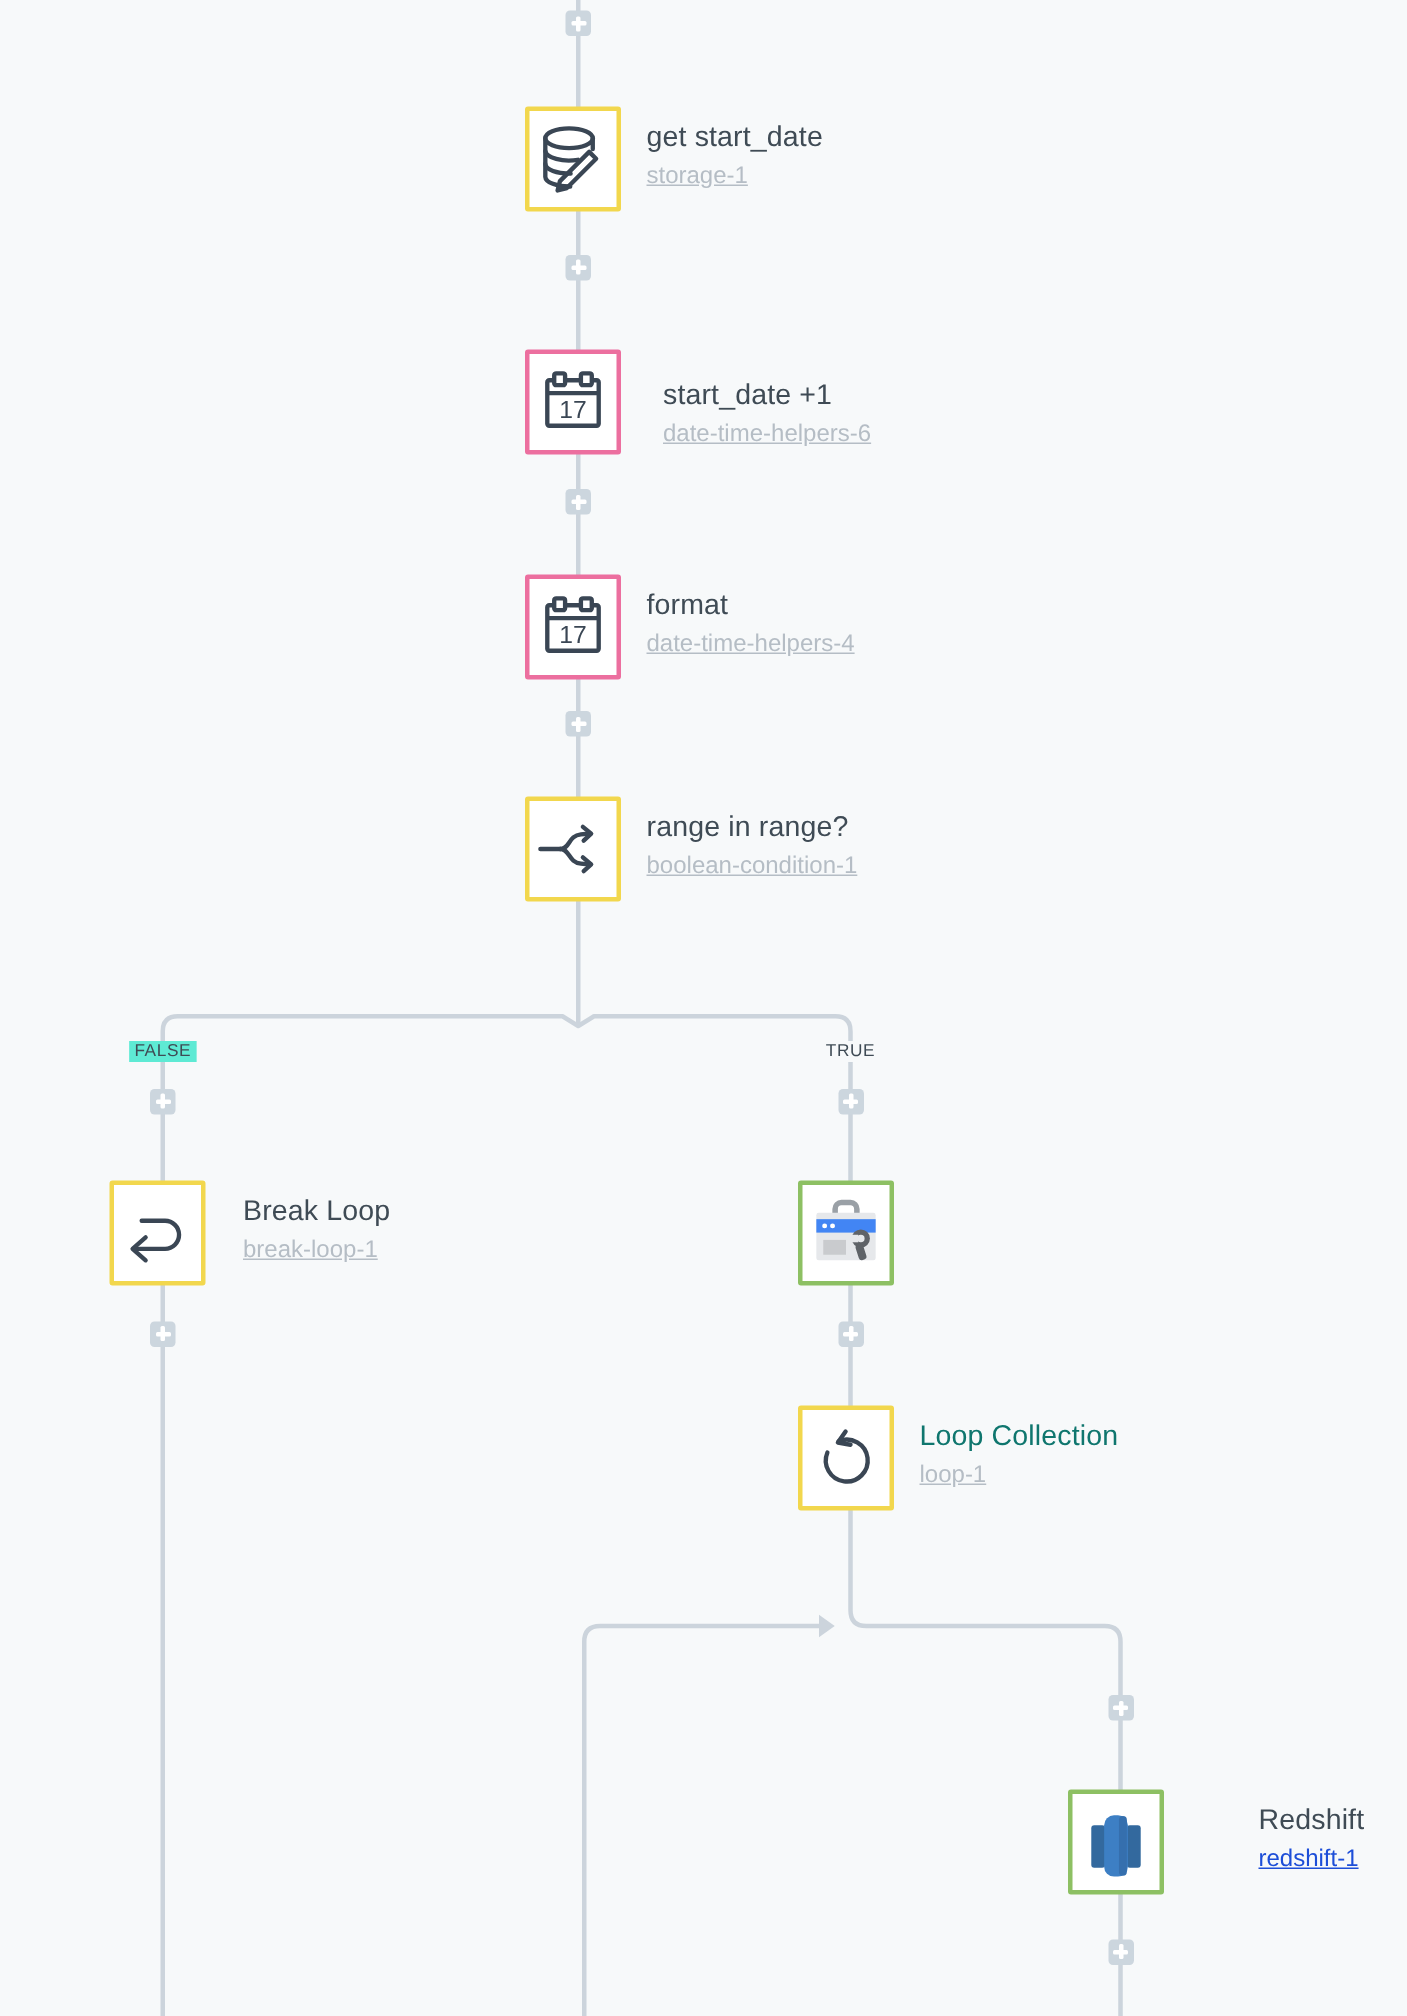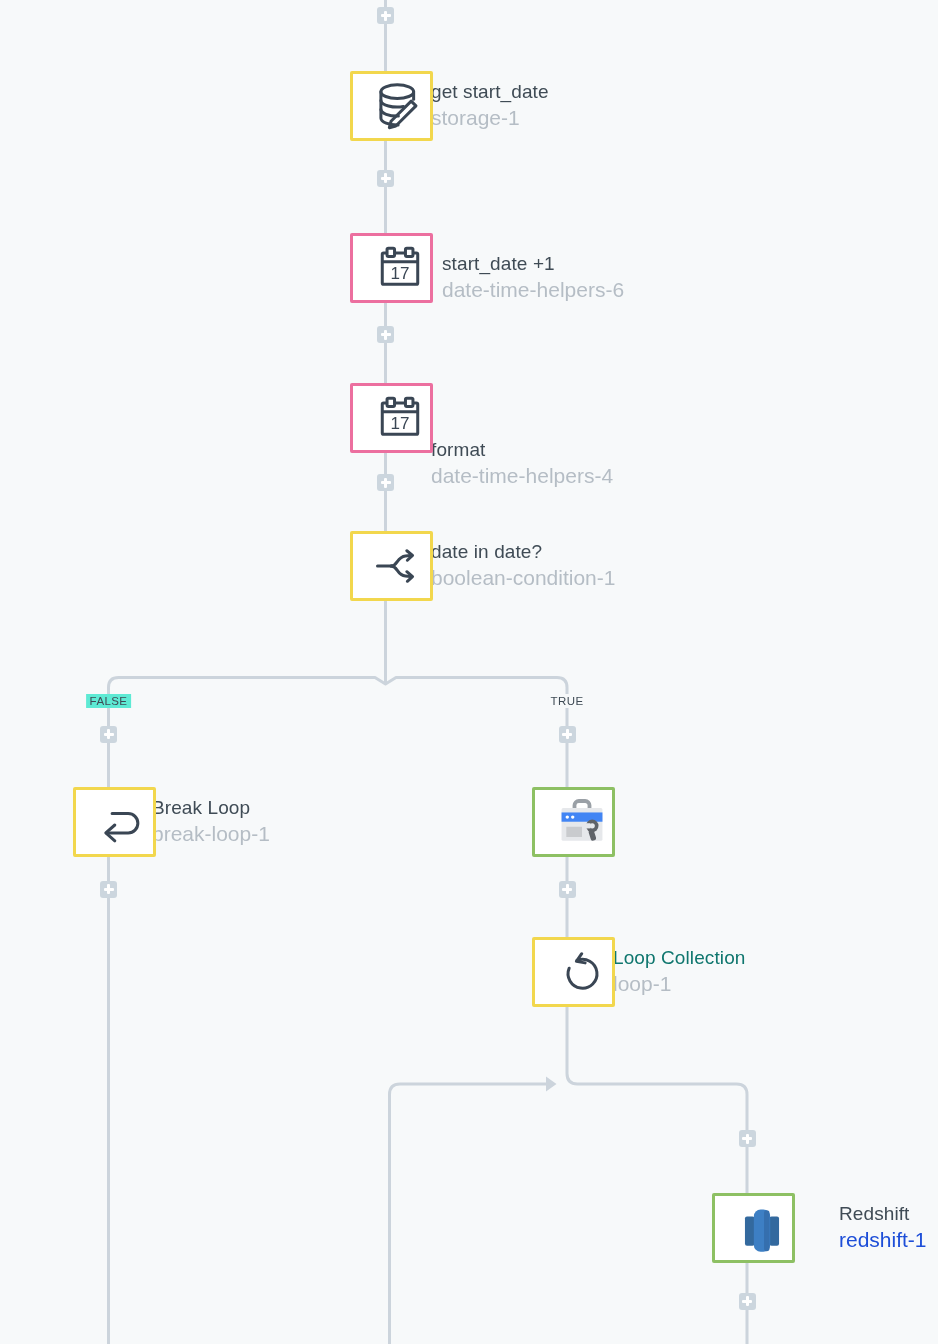--- a/index.html
+++ b/index.html
@@ -11,52 +11,53 @@
     background: #f7f9fa;
     font-family: "Liberation Sans", sans-serif;
   }
   .connectors {
     position: absolute;
     left: 0; top: 0;
     z-index: 1;
   }
   .node {
     position: absolute;
-    width: 83px;
+    width: 64px;
     height: 70px;
     box-sizing: border-box;
     background: #ffffff;
     border: 3px solid #cccccc;
     border-radius: 2px;
     display: flex;
     align-items: center;
-    justify-content: flex-end;
+    justify-content: flex-start;
     z-index: 3;
     cursor: pointer;
   }
   .node svg { display: block; }
   .node-label {
     position: absolute;
     z-index: 2;
     display: flex;
     flex-direction: column;
   }
   .node-title {
     font-size: 19px;
     line-height: 23px;
     color: #3f4b55;
     letter-spacing: 0.1px;
     white-space: nowrap;
   }
   .node-subtitle {
-    font-size: 21px;
+    font-size: 16px;
     line-height: 19px;
     margin-top: 5px;
     color: #b5bdc5;
     white-space: nowrap;
+    text-decoration: underline;
   }
   .plus-btn {
     position: absolute;
     width: 17px;
     height: 17px;
     border-radius: 3px;
     background: #ccd6de;
     z-index: 4;
     cursor: pointer;
   }
@@ -171,50 +172,50 @@
     <svg width="60" height="60" viewBox="0 0 44 44">
       <g fill="none" stroke="#3a4654" stroke-width="2.2" stroke-linejoin="round">
         <rect x="9" y="11" width="26" height="23" rx="1"></rect>
         <line x1="9" y1="17.5" x2="35" y2="17.5"></line>
         <rect x="12.5" y="7.5" width="5.5" height="6" rx="1" fill="#ffffff"></rect>
         <rect x="26" y="7.5" width="5.5" height="6" rx="1" fill="#ffffff"></rect>
       </g>
       <text x="22" y="30" text-anchor="middle" font-size="12.5" fill="#3a4654" font-family="Liberation Sans, sans-serif">17</text>
     </svg>
   </div>
-  <div class="node-label" style="left:431px; top:392px;margin-top:46px;">
+  <div class="node-label" style="left:431px; top:392px;">
     <div class="node-title" style="color: rgb(63, 75, 85);">format</div>
     <div class="node-subtitle" style="color: rgb(181, 189, 197);">date-time-helpers-4</div>
   </div>
 
   <div class="node" style="left: 350px; top: 531px; border-color: rgb(242, 215, 77); background: rgb(255, 255, 255);">
     <svg width="60" height="60" viewBox="0 0 44 44">
       <g fill="none" stroke="#3a4654" stroke-width="2.2" stroke-linecap="round" stroke-linejoin="round">
         <path d="M5.5 22 H15.5"></path>
         <path d="M15.5 22 C20.5 22 19.5 15.3 26 14.6 L29.5 14.3"></path>
         <path d="M27 10.8 L31.2 14.2 27.4 17.8"></path>
         <path d="M15.5 22 C20.5 22 19.5 28.7 26 29.4 L29.5 29.7"></path>
         <path d="M27 26.2 L31.2 29.8 27.4 33.2"></path>
       </g>
     </svg>
   </div>
   <div class="node-label" style="left:431px; top:540px;">
-    <div class="node-title" style="color: rgb(63, 75, 85);">date in date?</div>
+    <div class="node-title" style="color: rgb(63, 75, 85);">range in range?</div>
     <div class="node-subtitle" style="color: rgb(181, 189, 197);">boolean-condition-1</div>
   </div>
 
   <div class="node" style="left: 73px; top: 787px; border-color: rgb(242, 215, 77); background: rgb(255, 255, 255);">
     <svg width="60" height="60" viewBox="0 0 44 44">
       <g fill="none" stroke="#3a4654" stroke-width="2.2" stroke-linecap="round" stroke-linejoin="round">
         <path d="M14 15.8 H25.8 a7.1 7.1 0 0 1 0 14.2 H10"></path>
         <path d="M16 24.2 L9.4 30 16 35.8"></path>
       </g>
     </svg>
   </div>
-  <div class="node-label" style="left:152px; top:796px;">
+  <div class="node-label" style="left:162px; top:796px;">
     <div class="node-title" style="color: rgb(63, 75, 85);">Break Loop</div>
     <div class="node-subtitle" style="color: rgb(181, 189, 197);">break-loop-1</div>
   </div>
 
   <div class="node" style="left: 532px; top: 787px; border-color: rgb(141, 192, 99); background: rgb(255, 255, 255);">
     <svg width="60" height="60" viewBox="0 0 44 44">
       <path d="M16.5 12 V9.8 a3.2 3.2 0 0 1 3.2 -3.2 h4.6 a3.2 3.2 0 0 1 3.2 3.2 V12" fill="none" stroke="#9aa0a6" stroke-width="2.8"></path>
       <rect x="7" y="11.8" width="30" height="24" rx="1.2" fill="#e6e8eb"></rect>
       <rect x="7" y="15" width="30" height="6.8" fill="#4285f4"></rect>
       <circle cx="11.2" cy="18.4" r="1.25" fill="#ffffff"></circle>

